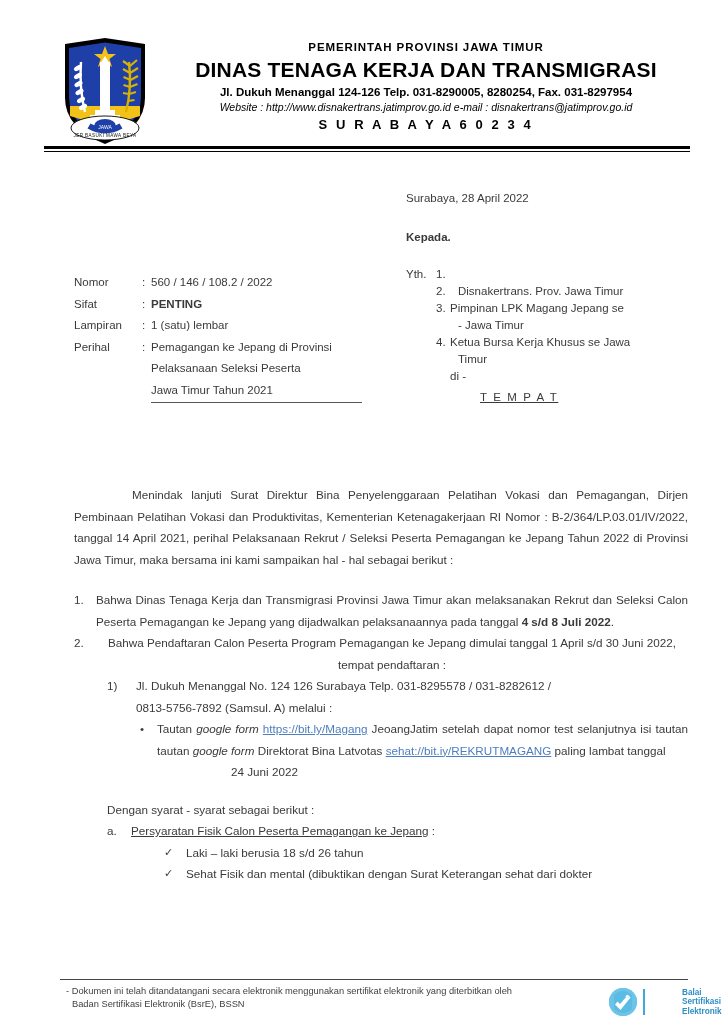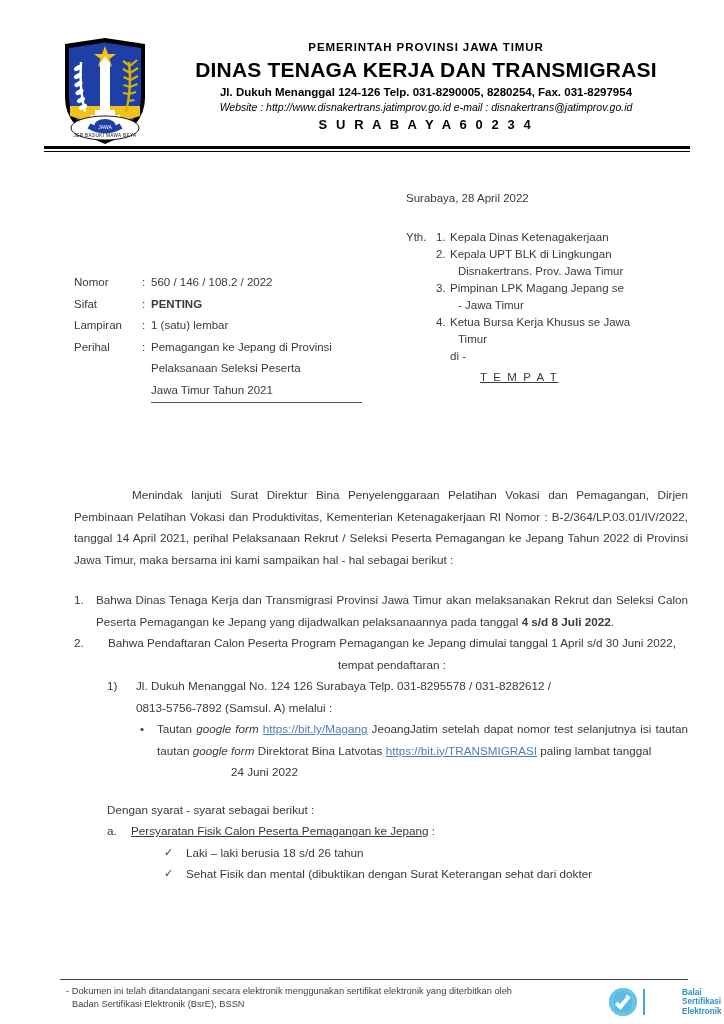--- a/index.html
+++ b/index.html
@@ -308,36 +308,35 @@
   </div>
 
   <div class="rule-wrap">
     <div class="rule-thick"></div>
     <div class="rule-gap"></div>
     <div class="rule-thin"></div>
   </div>
 
   <div class="rightblock">
     <div class="date-line">Surabaya, 28 April  2022</div>
+    <div class="kepada">Kepada.</div>
 
     <div class="yth-row">
       <div class="yth-label">Yth.</div>
       <div class="yth-list">
 
         <div class="yth-item">
           <div class="yth-num">1.</div>
           <div class="yth-txt">
-            <span>Kepala Dinas Ketenagakerjaan</span>
           </div>
         </div>
 
         <div class="yth-item">
           <div class="yth-num">2.</div>
           <div class="yth-txt">
-            <span>Kepala UPT BLK di Lingkungan</span>
             <span class="ind">Disnakertrans. Prov. Jawa Timur</span>
           </div>
         </div>
 
         <div class="yth-item">
           <div class="yth-num">3.</div>
           <div class="yth-txt">
             <span>Pimpinan LPK Magang Jepang se</span>
             <span class="ind">- Jawa Timur</span>
           </div>
@@ -413,21 +412,21 @@
         <div class="sublist-body">
           <span class="line">Jl. Dukuh Menanggal No. 124  126 Surabaya Telp. 031-8295578 / 031-8282612 /</span>
           <span class="line">0813-5756-7892 (Samsul. A) melalui :</span>
         </div>
       </div>
     </div>
 
     <div class="bullets">
       <div class="bullet-item">
         <div class="bullet-dot">•</div>
-        <div class="bullet-body"><span>Tautan </span><i class="ital">google form</i><span> </span><a class="lnk" href="#">https://bit.ly/Magang</a><span> JeoangJatim setelah dapat nomor test selanjutnya isi tautan tautan </span><i class="ital">google form</i><span> Direktorat Bina Latvotas </span><a class="lnk" href="#">https://bit.iy/TRANSMIGRASI</a><span> paling lambat tanggal</span>
+        <div class="bullet-body"><span>Tautan </span><i class="ital">google form</i><span> </span><a class="lnk" href="#">https://bit.ly/Magang</a><span> JeoangJatim setelah dapat nomor test selanjutnya isi tautan tautan </span><i class="ital">google form</i><span> Direktorat Bina Latvotas </span><a class="lnk" href="#">sehat://bit.iy/REKRUTMAGANG</a><span> paling lambat tanggal</span>
           <span style="display:block;">
             <span style="display:inline-block;width:74px;"></span><span>24 Juni 2022</span>
           </span>
         </div>
       </div>
     </div>
 
     <div class="dengan-syarat">Dengan syarat - syarat sebagai berikut :</div>
 
     <div class="abc">

